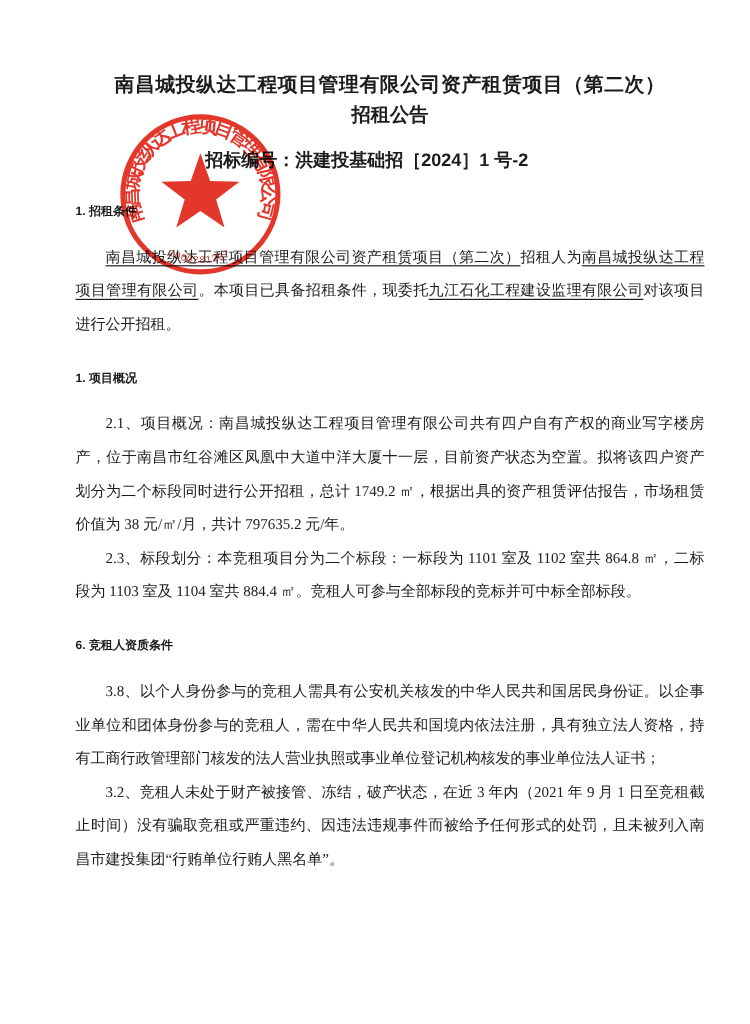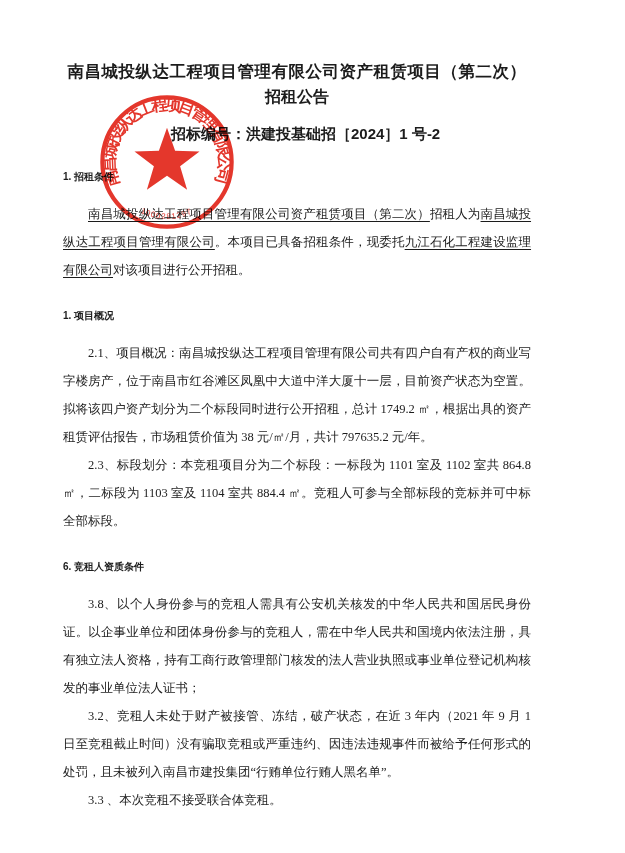--- a/index.html
+++ b/index.html
@@ -8,21 +8,21 @@
     background: #ffffff;
     color: #1c1c1c;
     font-family: "Liberation Serif", "DejaVu Serif", serif;
     overflow: hidden;
     position: relative;
   }
   .page {
     position: relative;
     width: 625px; height: 853px;
     box-sizing: border-box;
-    padding: 58px 94px 30px 63px;
+    padding: 58px 38px 30px 63px;
   }
   .doc-title {
     font-family: "Liberation Sans", "DejaVu Sans", sans-serif;
     font-weight: bold;
     font-size: 16.5px;
     line-height: 26px;
     text-align: center;
     letter-spacing: 0.5px;
   }
   .doc-subtitle {
@@ -89,21 +89,20 @@
       </section>
       <section>
         <div class="sec-heading">1. 项目概况</div>
         <p class="para"><span>2.1、项目概况：南昌城投纵达工程项目管理有限公司共有四户自有产权的商业写字楼房产，位于南昌市红谷滩区凤凰中大道中洋大厦十一层，目前资产状态为空置。拟将该四户资产划分为二个标段同时进行公开招租，总计 1749.2 ㎡，根据出具的资产租赁评估报告，市场租赁价值为 38 元/㎡/月，共计 797635.2 元/年。</span></p>
         <p class="para"><span>2.3、标段划分：本竞租项目分为二个标段：一标段为 1101 室及 1102 室共 864.8 ㎡，二标段为 1103 室及 1104 室共 884.4 ㎡。竞租人可参与全部标段的竞标并可中标全部标段。</span></p>
       </section>
       <section>
         <div class="sec-heading">6. 竞租人资质条件</div>
         <p class="para"><span>3.8、以个人身份参与的竞租人需具有公安机关核发的中华人民共和国居民身份证。以企事业单位和团体身份参与的竞租人，需在中华人民共和国境内依法注册，具有独立法人资格，持有工商行政管理部门核发的法人营业执照或事业单位登记机构核发的事业单位法人证书；</span></p>
         <p class="para"><span>3.2、竞租人未处于财产被接管、冻结，破产状态，在近 3 年内（2021 年 9 月 1 日至竞租截止时间）没有骗取竞租或严重违约、因违法违规事件而被给予任何形式的处罚，且未被列入南昌市建投集团“行贿单位行贿人黑名单”。</span></p>
-        <p class="para"><span>3.3 、本次竞租不接受联合体竞租。</span></p>
       </section>
     </div>
 
   <svg class="seal" viewBox="0 0 160 160" xmlns="http://www.w3.org/2000/svg" aria-hidden="true">
     <defs>
       <path id="seal-arc-top" d="M 30.15,103.24 A 55,55 0 1 1 129.85,103.24" fill="none"></path>
       <path id="seal-arc-bottom" d="M 51.8,133 A 60,60 0 0 0 108.2,133" fill="none"></path>
     </defs>
     <circle cx="80" cy="80" r="68" stroke-width="4.5"></circle>
     <polygon points="80,44 88.52,68.27 114.24,68.88 93.79,84.48 101.16,109.12 80,94.5 58.84,109.12 66.21,84.48 45.76,68.88 71.48,68.27"></polygon>

